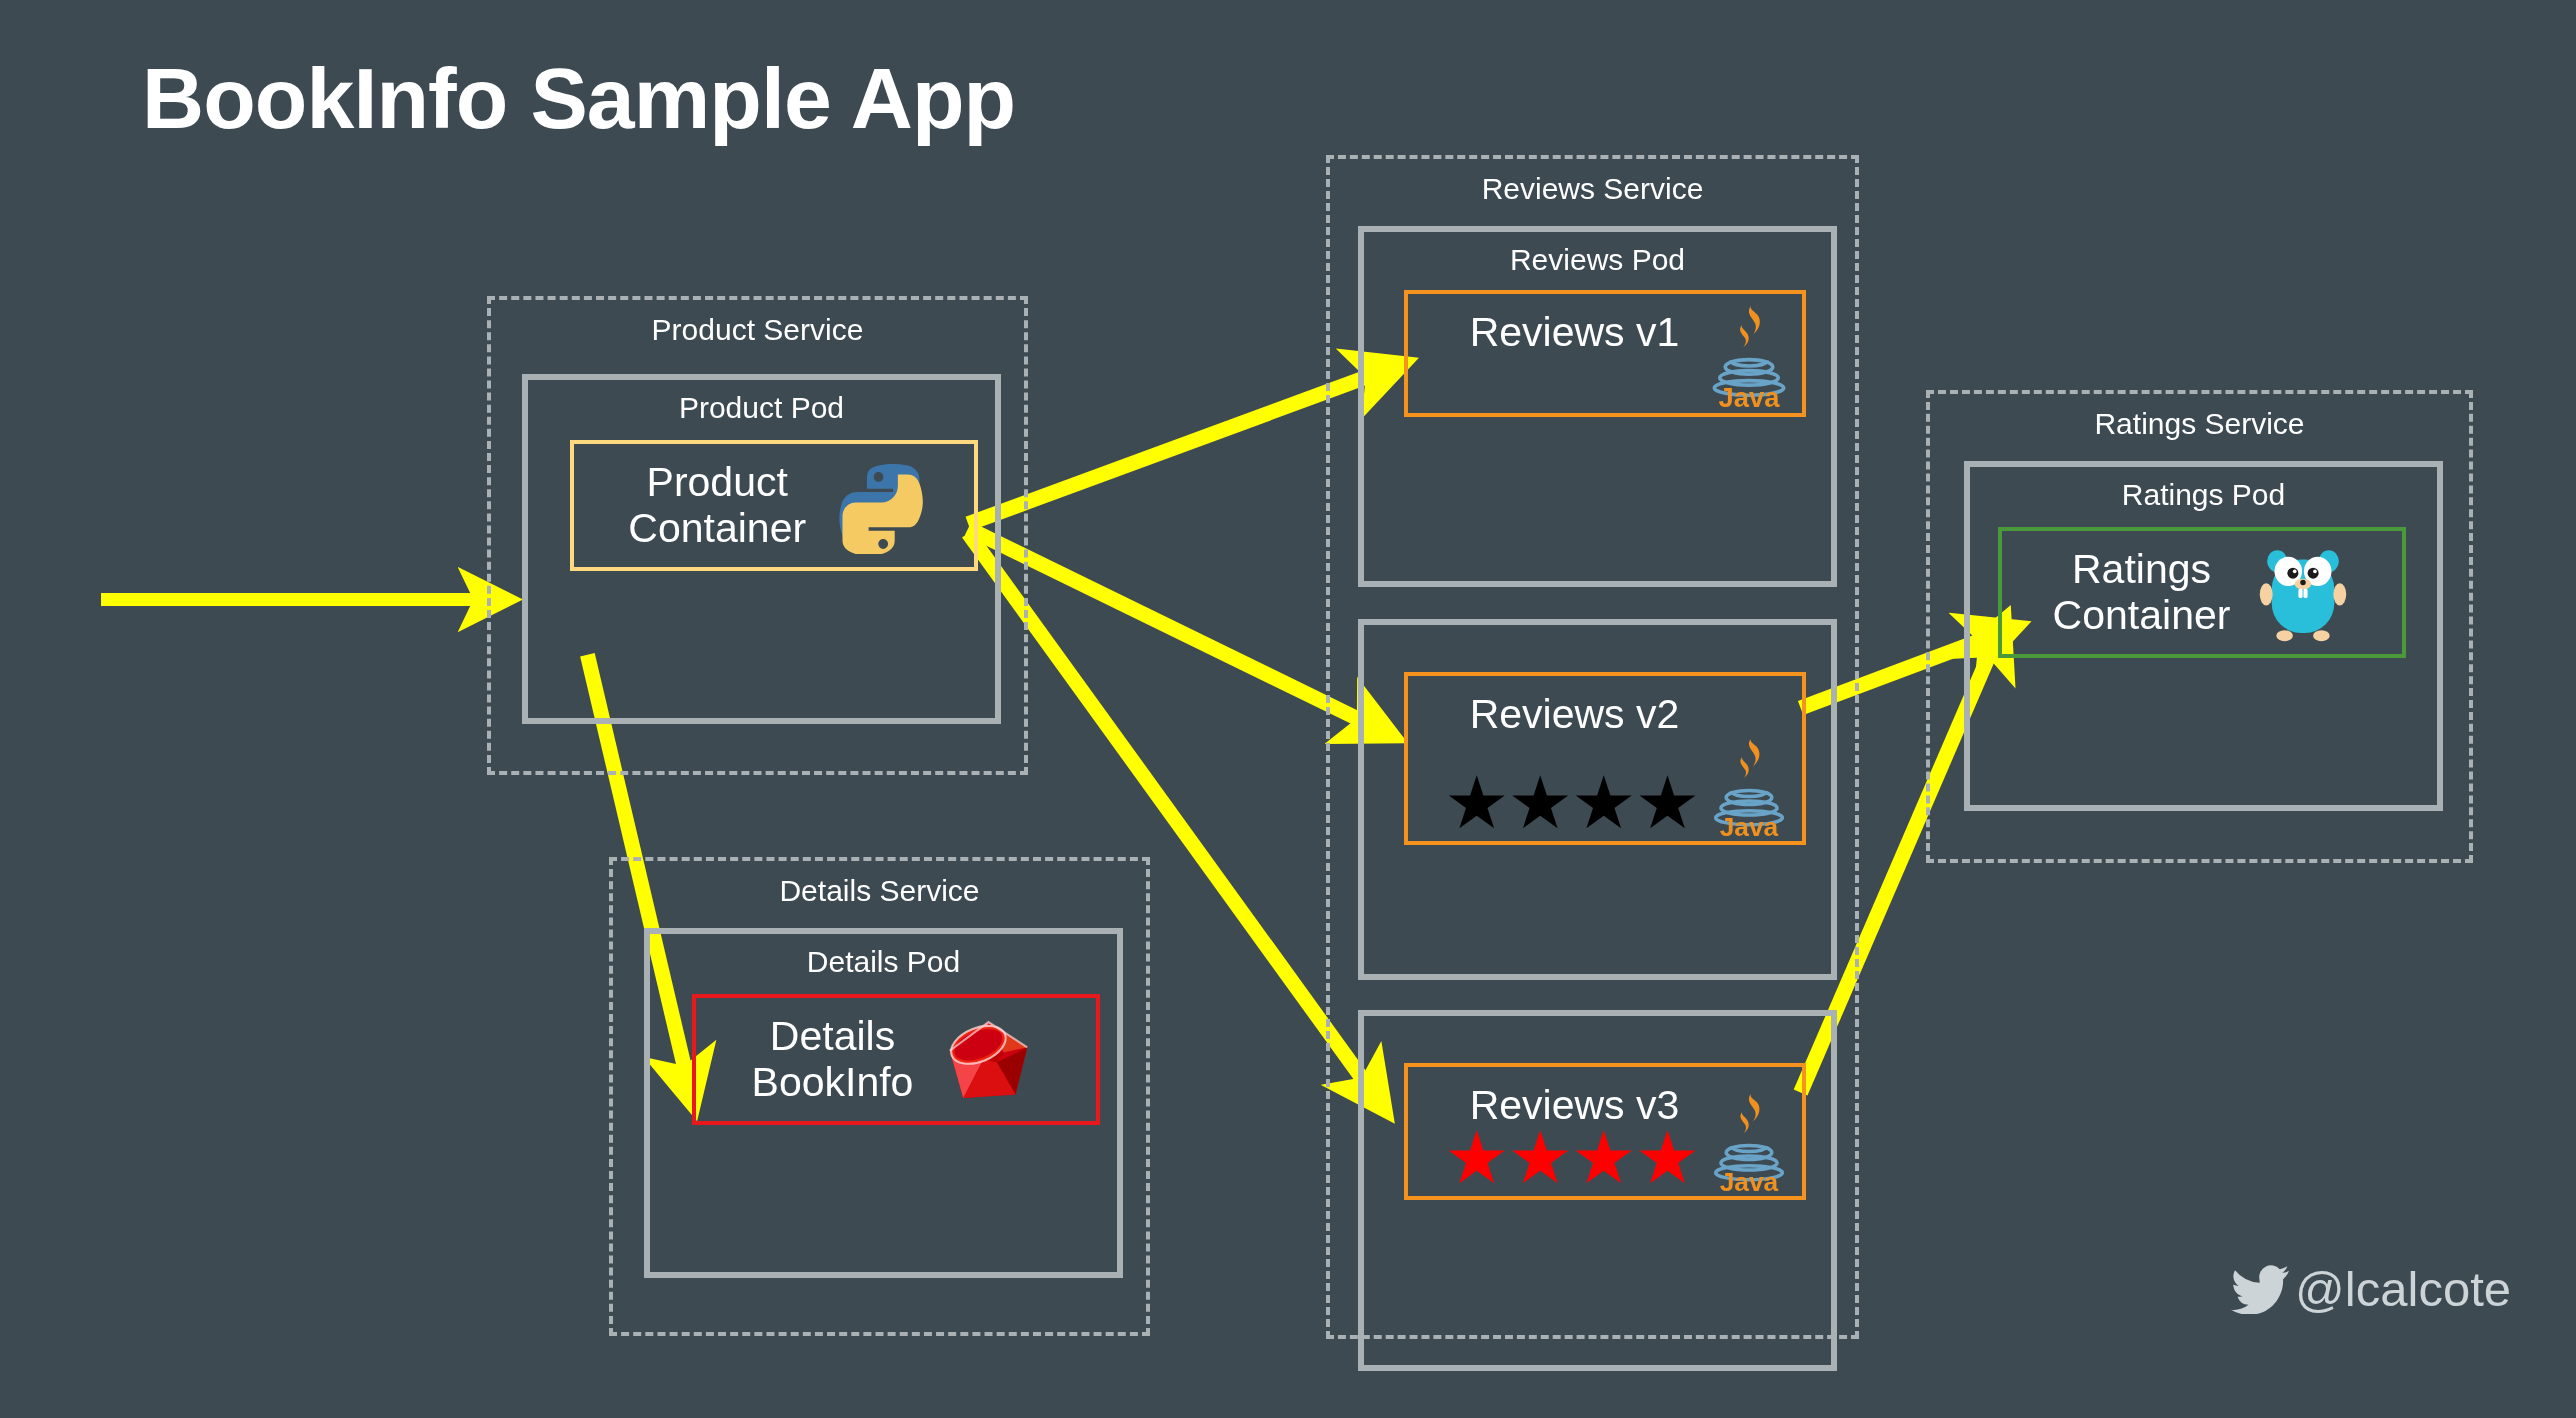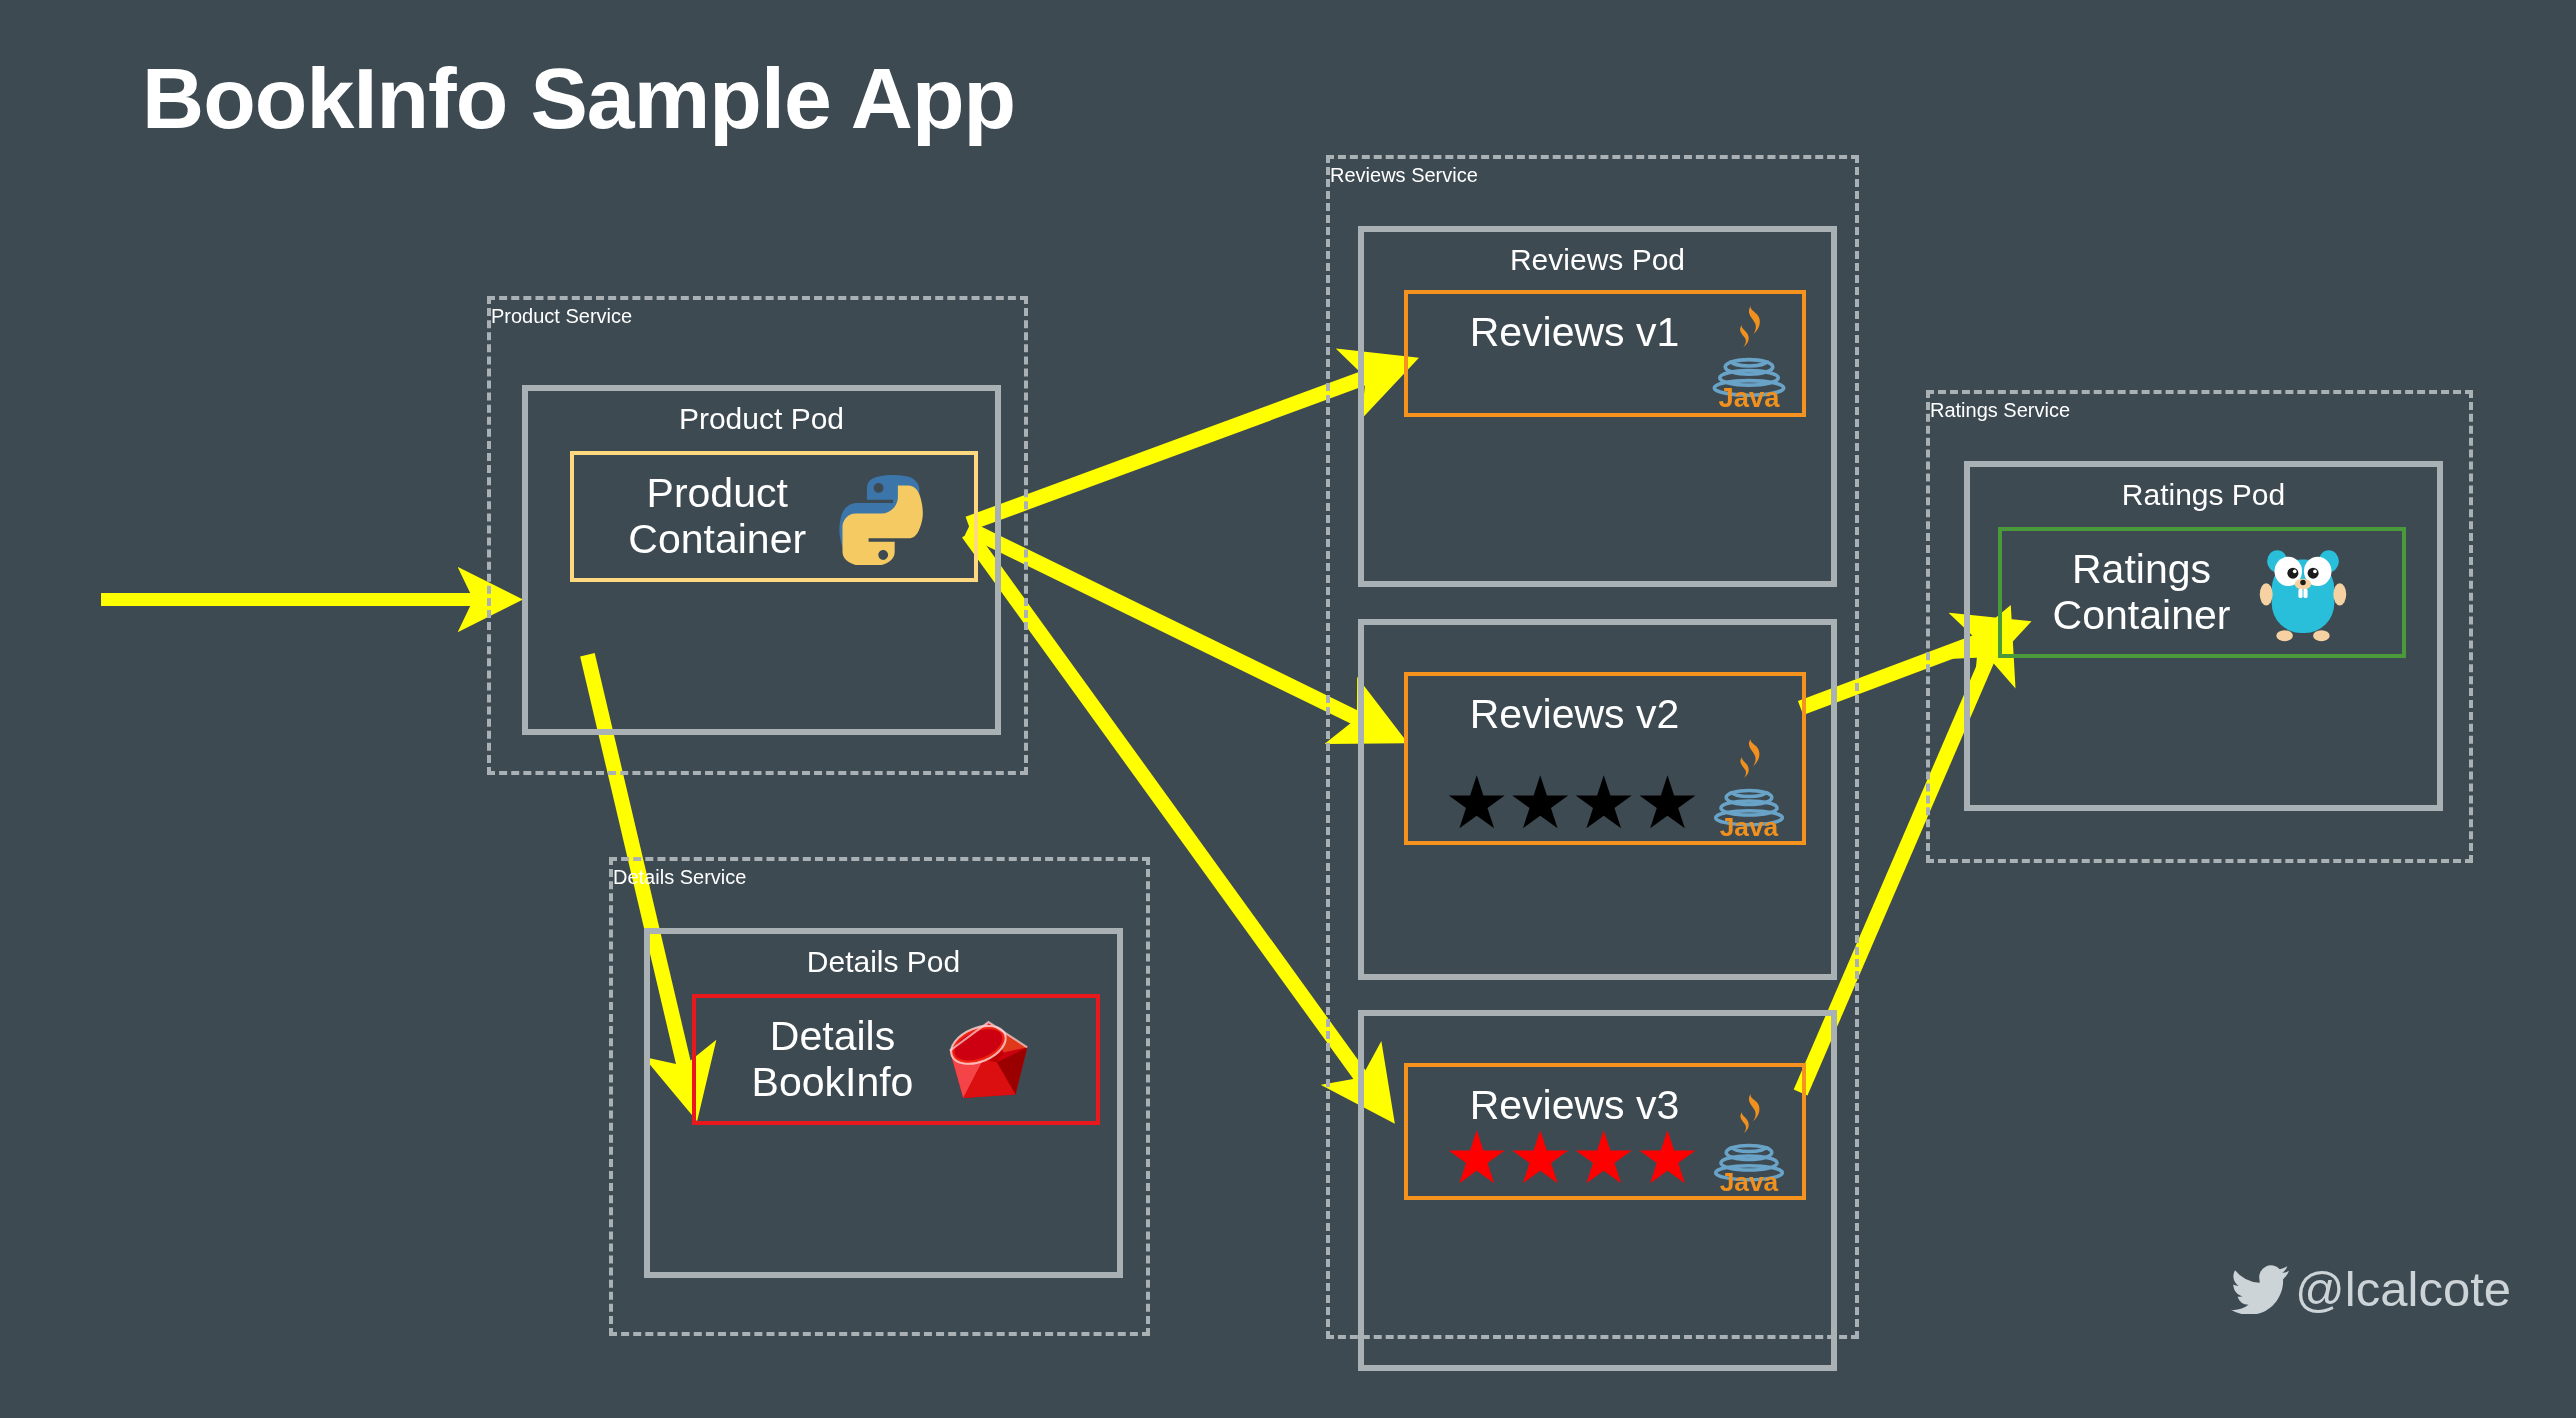--- a/index.html
+++ b/index.html
@@ -29,26 +29,26 @@
   }
 
   
   .service-box {
     position: absolute;
     border: 4.7px dashed #a9b1b5;
     box-sizing: border-box;
   }
   .service-label {
     position: absolute;
-    top: 5px;
+    top: 13px;
     left: 0;
     width: 100%;
-    text-align: left;
-    color: #ffffff;
-    font-size: 20px;
+    text-align: center;
+    color: #ffffff;
+    font-size: 30px;
     white-space: nowrap;
   }
 
   .pod-box {
     position: absolute;
     border: 6.5px solid #a9b1b5;
     box-sizing: border-box;
   }
   .pod-label {
     position: absolute;
@@ -197,21 +197,21 @@
     </g>
 
     <g>
       <line x1="1925" y1="1168" x2="2132" y2="688" stroke="#ffff00" stroke-width="16" marker-end="url(#yhead)"></line>
     </g>
   </svg>
 
   <div class="service-box" style="left:487px; top:296px; width:541px; height:479px;">
     <div class="service-label">Product Service</div>
 
-    <div class="pod-box" style="left:31px; top:85px; width:479px; height:350px;">
+    <div class="pod-box" style="left:31px; top:74px; width:479px; height:350px;">
       <div class="pod-label">Product Pod</div>
 
       <div class="container-box" style="left:42px; top:60px; width:408px; height:131px; border-color:#ffd980;padding-left:8px;">
         <div class="container-inner">
           <div class="container-name">Product
 Container</div>
           <div class="logo-slot" style="width:101px;height:97px;margin-left:20.6px;">
 
             <svg viewBox="0 0 110 110" width="97" height="97" xmlns="http://www.w3.org/2000/svg">
               <path fill="#3b75a9" d="M54.2 8c-5.3 0-10.2.5-14.4 1.3-12.5 2.2-14.8 6.9-14.8 15.4v11.3h29.6v3.8H14.2c-8.6 0-16.1 5.2-18.4 15-2.7 11.2-2.8 18.2 0 29.9 2.1 8.7 7.1 15 15.7 15h10.2V84.9c0-9.8 8.5-18.4 18.5-18.4h29.5c8.2 0 14.8-6.8 14.8-15V24.7c0-8-6.7-14-14.8-15.3C64.6 8.5 59.5 8 54.2 8zM38.2 17c3 0 5.5 2.5 5.5 5.6s-2.5 5.6-5.5 5.6a5.6 5.6 0 0 1-5.5-5.6c0-3.1 2.4-5.6 5.5-5.6z" transform="translate(18 0)"></path>

